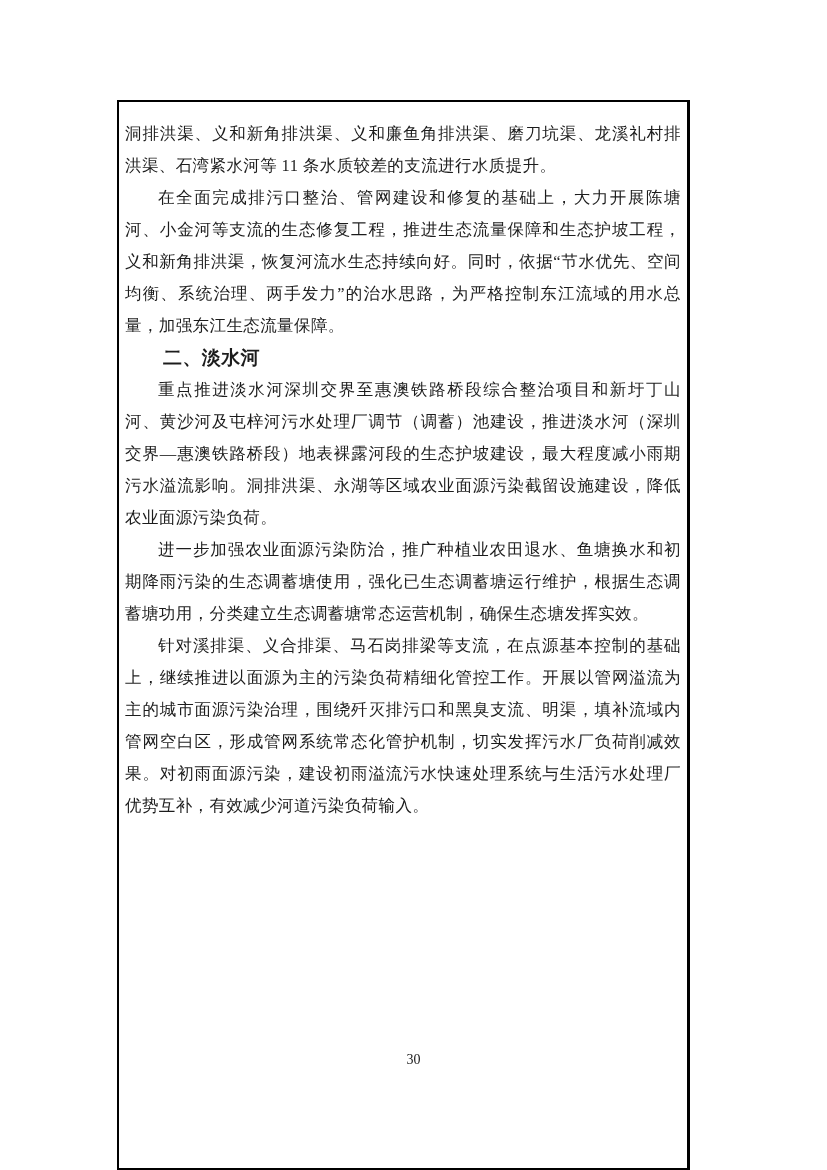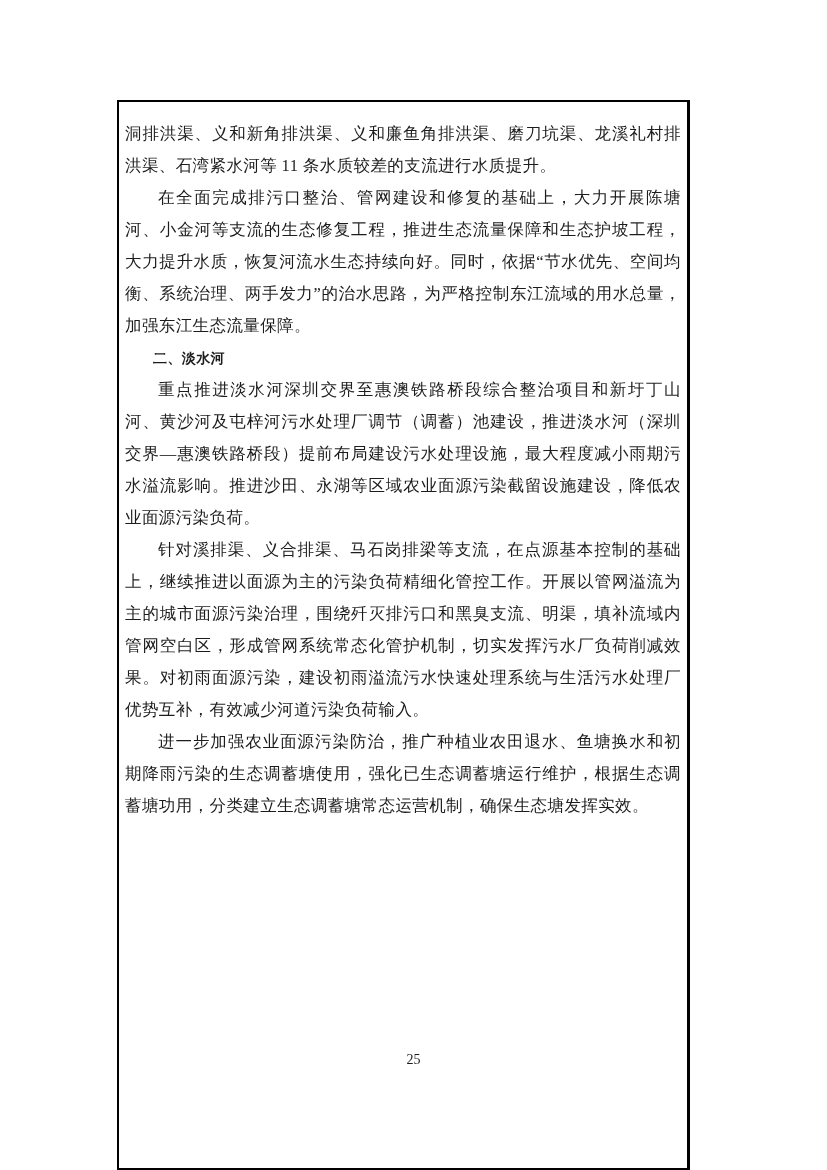--- a/index.html
+++ b/index.html
@@ -36,21 +36,21 @@
     text-align: justify;
     text-justify: inter-ideograph;
     text-indent: 2em;
     letter-spacing: 0.4px;
   }
   .para.no-indent {
     text-indent: 0;
   }
   .heading {
     margin: 0;
-    font-size: 14px;
+    font-size: 19px;
     line-height: 32px;
     font-weight: bold;
     text-indent: 2em;
     font-family: "Liberation Sans", "DejaVu Sans", sans-serif;
     letter-spacing: 0.4px;
   }
   .page-number {
     position: absolute;
     left: 0;
     right: 0;
@@ -60,20 +60,20 @@
     line-height: 20px;
     color: #1c1c1c;
   }
 </style>
 </head>
 <body>
 
 <div class="page">
   <div class="table-cell">
     <p class="para no-indent">洞排洪渠、义和新角排洪渠、义和廉鱼角排洪渠、磨刀坑渠、龙溪礼村排洪渠、石湾紧水河等 11 条水质较差的支流进行水质提升。</p>
-    <p class="para">在全面完成排污口整治、管网建设和修复的基础上，大力开展陈塘河、小金河等支流的生态修复工程，推进生态流量保障和生态护坡工程，大力提升水质，恢复河流水生态持续向好。同时，依据“节水优先、空间均衡、系统治理、两手发力”的治水思路，为严格控制东江流域的用水总量，加强东江生态流量保障。</p>
+    <p class="para">在全面完成排污口整治、管网建设和修复的基础上，大力开展陈塘河、小金河等支流的生态修复工程，推进生态流量保障和生态护坡工程，义和新角排洪渠，恢复河流水生态持续向好。同时，依据“节水优先、空间均衡、系统治理、两手发力”的治水思路，为严格控制东江流域的用水总量，加强东江生态流量保障。</p>
     <p class="heading">二、淡水河</p>
-    <p class="para">重点推进淡水河深圳交界至惠澳铁路桥段综合整治项目和新圩丁山河、黄沙河及屯梓河污水处理厂调节（调蓄）池建设，推进淡水河（深圳交界—惠澳铁路桥段）提前布局建设污水处理设施，最大程度减小雨期污水溢流影响。推进沙田、永湖等区域农业面源污染截留设施建设，降低农业面源污染负荷。</p>
+    <p class="para">重点推进淡水河深圳交界至惠澳铁路桥段综合整治项目和新圩丁山河、黄沙河及屯梓河污水处理厂调节（调蓄）池建设，推进淡水河（深圳交界—惠澳铁路桥段）地表裸露河段的生态护坡建设，最大程度减小雨期污水溢流影响。洞排洪渠、永湖等区域农业面源污染截留设施建设，降低农业面源污染负荷。</p>
+    <p class="para">进一步加强农业面源污染防治，推广种植业农田退水、鱼塘换水和初期降雨污染的生态调蓄塘使用，强化已生态调蓄塘运行维护，根据生态调蓄塘功用，分类建立生态调蓄塘常态运营机制，确保生态塘发挥实效。</p>
     <p class="para">针对溪排渠、义合排渠、马石岗排梁等支流，在点源基本控制的基础上，继续推进以面源为主的污染负荷精细化管控工作。开展以管网溢流为主的城市面源污染治理，围绕歼灭排污口和黑臭支流、明渠，填补流域内管网空白区，形成管网系统常态化管护机制，切实发挥污水厂负荷削减效果。对初雨面源污染，建设初雨溢流污水快速处理系统与生活污水处理厂优势互补，有效减少河道污染负荷输入。</p>
-    <p class="para">进一步加强农业面源污染防治，推广种植业农田退水、鱼塘换水和初期降雨污染的生态调蓄塘使用，强化已生态调蓄塘运行维护，根据生态调蓄塘功用，分类建立生态调蓄塘常态运营机制，确保生态塘发挥实效。</p>
   </div>
-  <div class="page-number">25</div>
+  <div class="page-number">30</div>
 </div>
 
 </body></html>

